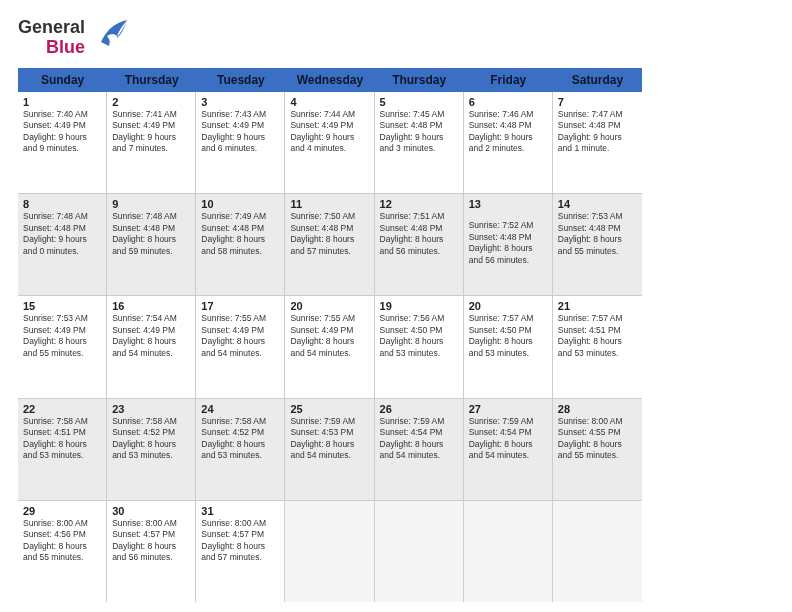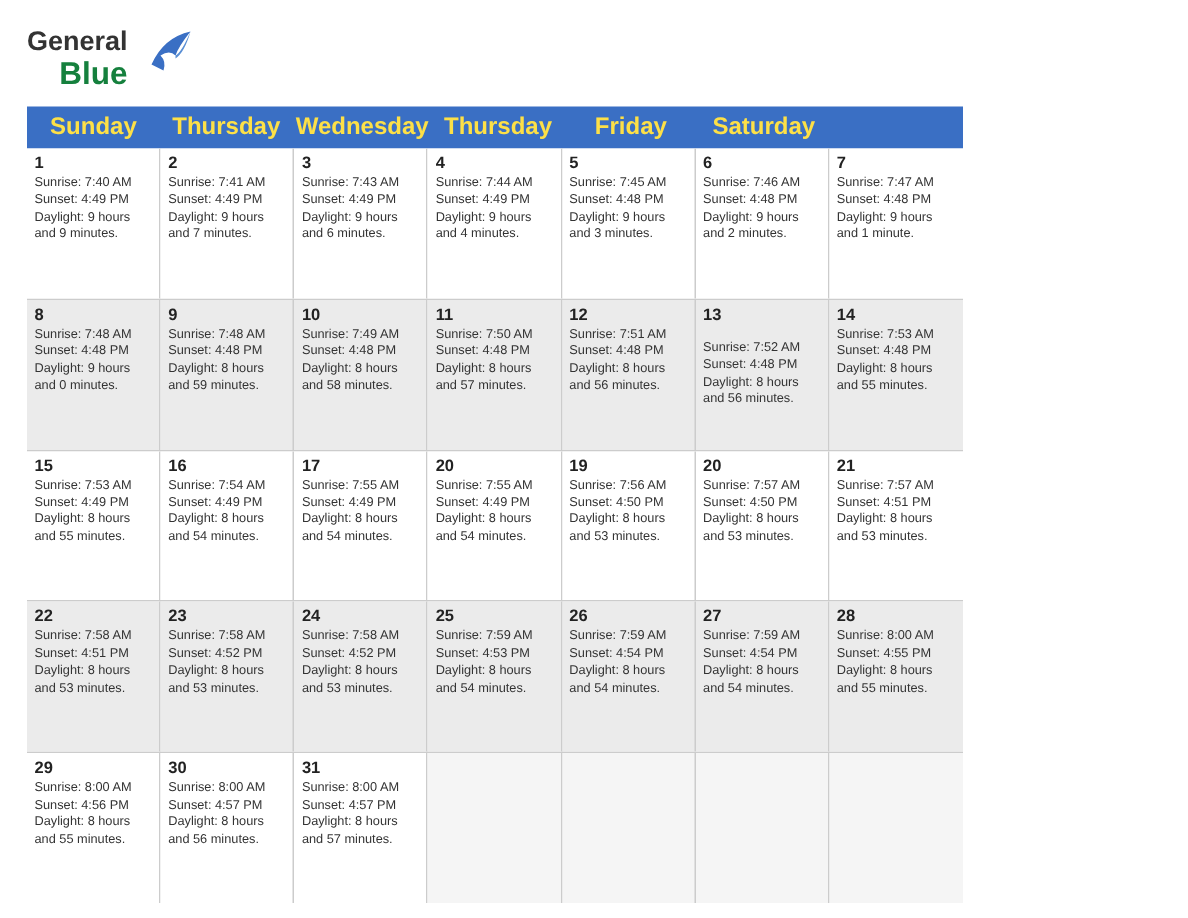--- a/index.html
+++ b/index.html
@@ -49,22 +49,22 @@
       flex: 1;
       display: flex;
       flex-direction: column;
     }
     .cal-header {
       display: grid;
       grid-template-columns: repeat(7, 1fr);
       background: #3a6fc4;
     }
     .cal-header-cell {
-      color: #fde047;
-      font-size: 16px;
+      color: #0f172a;
+      font-size: 12px;
       font-weight: bold;
       text-align: center;
       padding: 5px 2px;
     }
     .cal-body {
       display: flex;
       flex-direction: column;
       flex: 1;
     }
     .cal-row {
@@ -108,40 +108,41 @@
   </style>
 </head>
 <body>
 
 <div class="page">
   <div class="header">
     <div class="logo">
       <div class="logo-row">
         <div style="display:flex;flex-direction:column;align-items:flex-end;margin-right:2px;">
           <span style="font-size:18px;font-weight:bold;color:#333;line-height:1.1;">General</span>
-          <span style="font-size:21px;font-weight:bold;color:#15803d;line-height:1.1;">Blue</span>
+          <span style="font-size:18px;font-weight:bold;color:#be185d;line-height:1.1;">Blue</span>
         </div>
         <div style="color:#3a6fc4;font-size:36px;line-height:1;margin-top:-4px;">
           <svg width="38" height="38" viewBox="0 0 38 38">
             <path d="M10 28 Q18 10 36 6 Q28 16 26 22 Q22 18 16 22 Q20 26 18 32 Q14 30 10 28Z" fill="#3a6fc4"></path>
             <path d="M26 22 Q30 20 36 6 Q32 20 26 24Z" fill="#5a8fd4"></path>
           </svg>
         </div>
       </div>
     </div>
     <div class="title-block">
       <div class="main-title"></div>
       <div class="subtitle"></div>
     </div>
   </div>
 
   <div class="calendar">
     <div class="cal-header">
     <div class="cal-header-cell">Sunday</div>
         <div class="cal-header-cell">Thursday</div>
+        <div class="cal-header-cell">Tuesday</div>
         <div class="cal-header-cell">Wednesday</div>
         <div class="cal-header-cell">Thursday</div>
         <div class="cal-header-cell">Friday</div>
         <div class="cal-header-cell">Saturday</div>
       </div>
     <div class="cal-body">
     <div class="cal-row">
           <div class="cal-cell">
             <div class="day-num">1</div>
             <div class="cell-text" style="white-space: pre-line;">Sunrise: 7:40 AM

